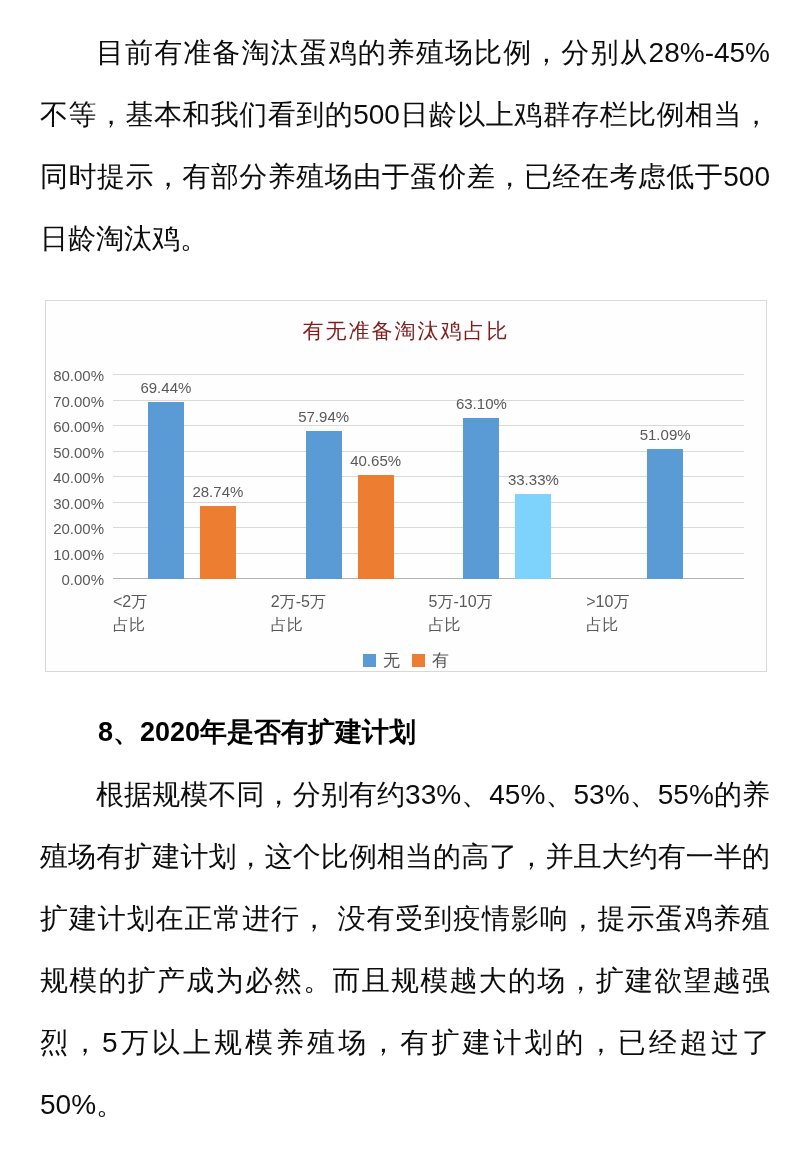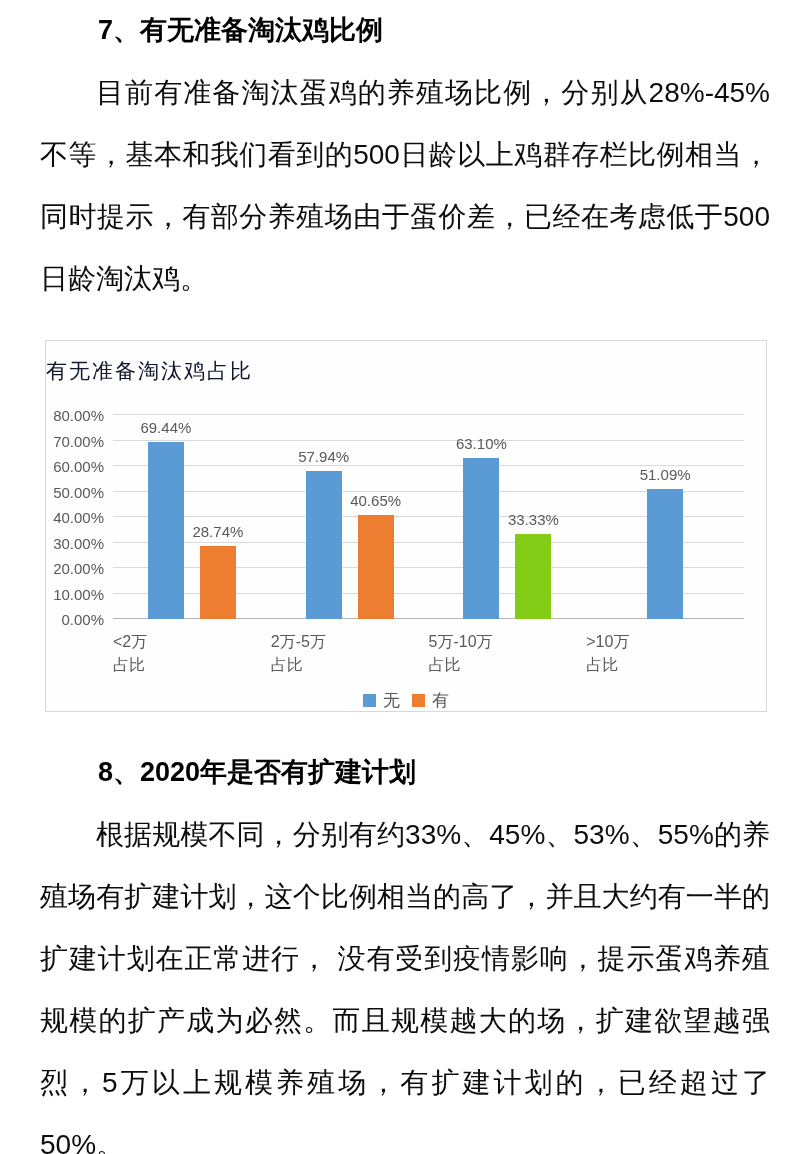--- a/index.html
+++ b/index.html
@@ -33,23 +33,23 @@
   
   .chart-panel {
     box-sizing: border-box;
     margin: 30px 3px 0 5px;
     height: 372px;
     border: 1px solid #d8d8d8;
     background: #fefefe;
     padding-top: 16px;
   }
   .chart-title {
-    text-align: left;
+    text-align: center;
     font-size: 21px;
-    color: #0f172a;
+    color: #7f1d1d;
     letter-spacing: 2px;
   }
   .plot {
     position: relative;
     height: 204px;
     margin: 30px 22px 0 67px;
   }
   .gridline {
     position: absolute;
     left: 0;
@@ -130,21 +130,20 @@
     height: 13px;
     display: inline-block;
   }
   .heading-8 { margin-top: 40px; }
 </style>
 </head>
 <body>
 
 <div class="content">
 
-  <h2 class="section-heading">7、有无准备淘汰鸡比例</h2>
 
   <p class="body-text">目前有准备淘汰蛋鸡的养殖场比例，分别从28%-45%不等，基本和我们看到的500日龄以上鸡群存栏比例相当，同时提示，有部分养殖场由于蛋价差，已经在考虑低于500日龄淘汰鸡。</p>
 
   <figure class="chart-panel" style="margin-left:5px;margin-right:3px;">
     <div class="chart-title">有无准备淘汰鸡占比</div>
     <div class="plot" id="plot">
         <div class="gridline baseline" style="bottom: 0%;"></div>
         <span class="ytick" style="bottom: 0%;">0.00%</span>
         <div class="gridline" style="bottom: 12.5%;"></div>
         <span class="ytick" style="bottom: 12.5%;">10.00%</span>
@@ -187,21 +186,21 @@
               </div>
             </div>
           </div>
           <div class="group">
             <div class="bar-wrap">
               <div class="bar" style="height: 78.875%; background: rgb(91, 155, 213);">
                 <span class="bar-label">63.10%</span>
               </div>
             </div>
             <div class="bar-wrap">
-              <div class="bar" style="height: 41.6625%; background: #84cc16; margin-top: 24px;">
+              <div class="bar" style="height: 41.6625%; background: #7dd3fc; margin-top: 24px;">
                 <span class="bar-label">33.33%</span>
               </div>
             </div>
           </div>
           <div class="group">
             <div class="bar-wrap">
               <div class="bar" style="height: 63.8625%; background: rgb(91, 155, 213);">
                 <span class="bar-label">51.09%</span>
               </div>
             </div>

